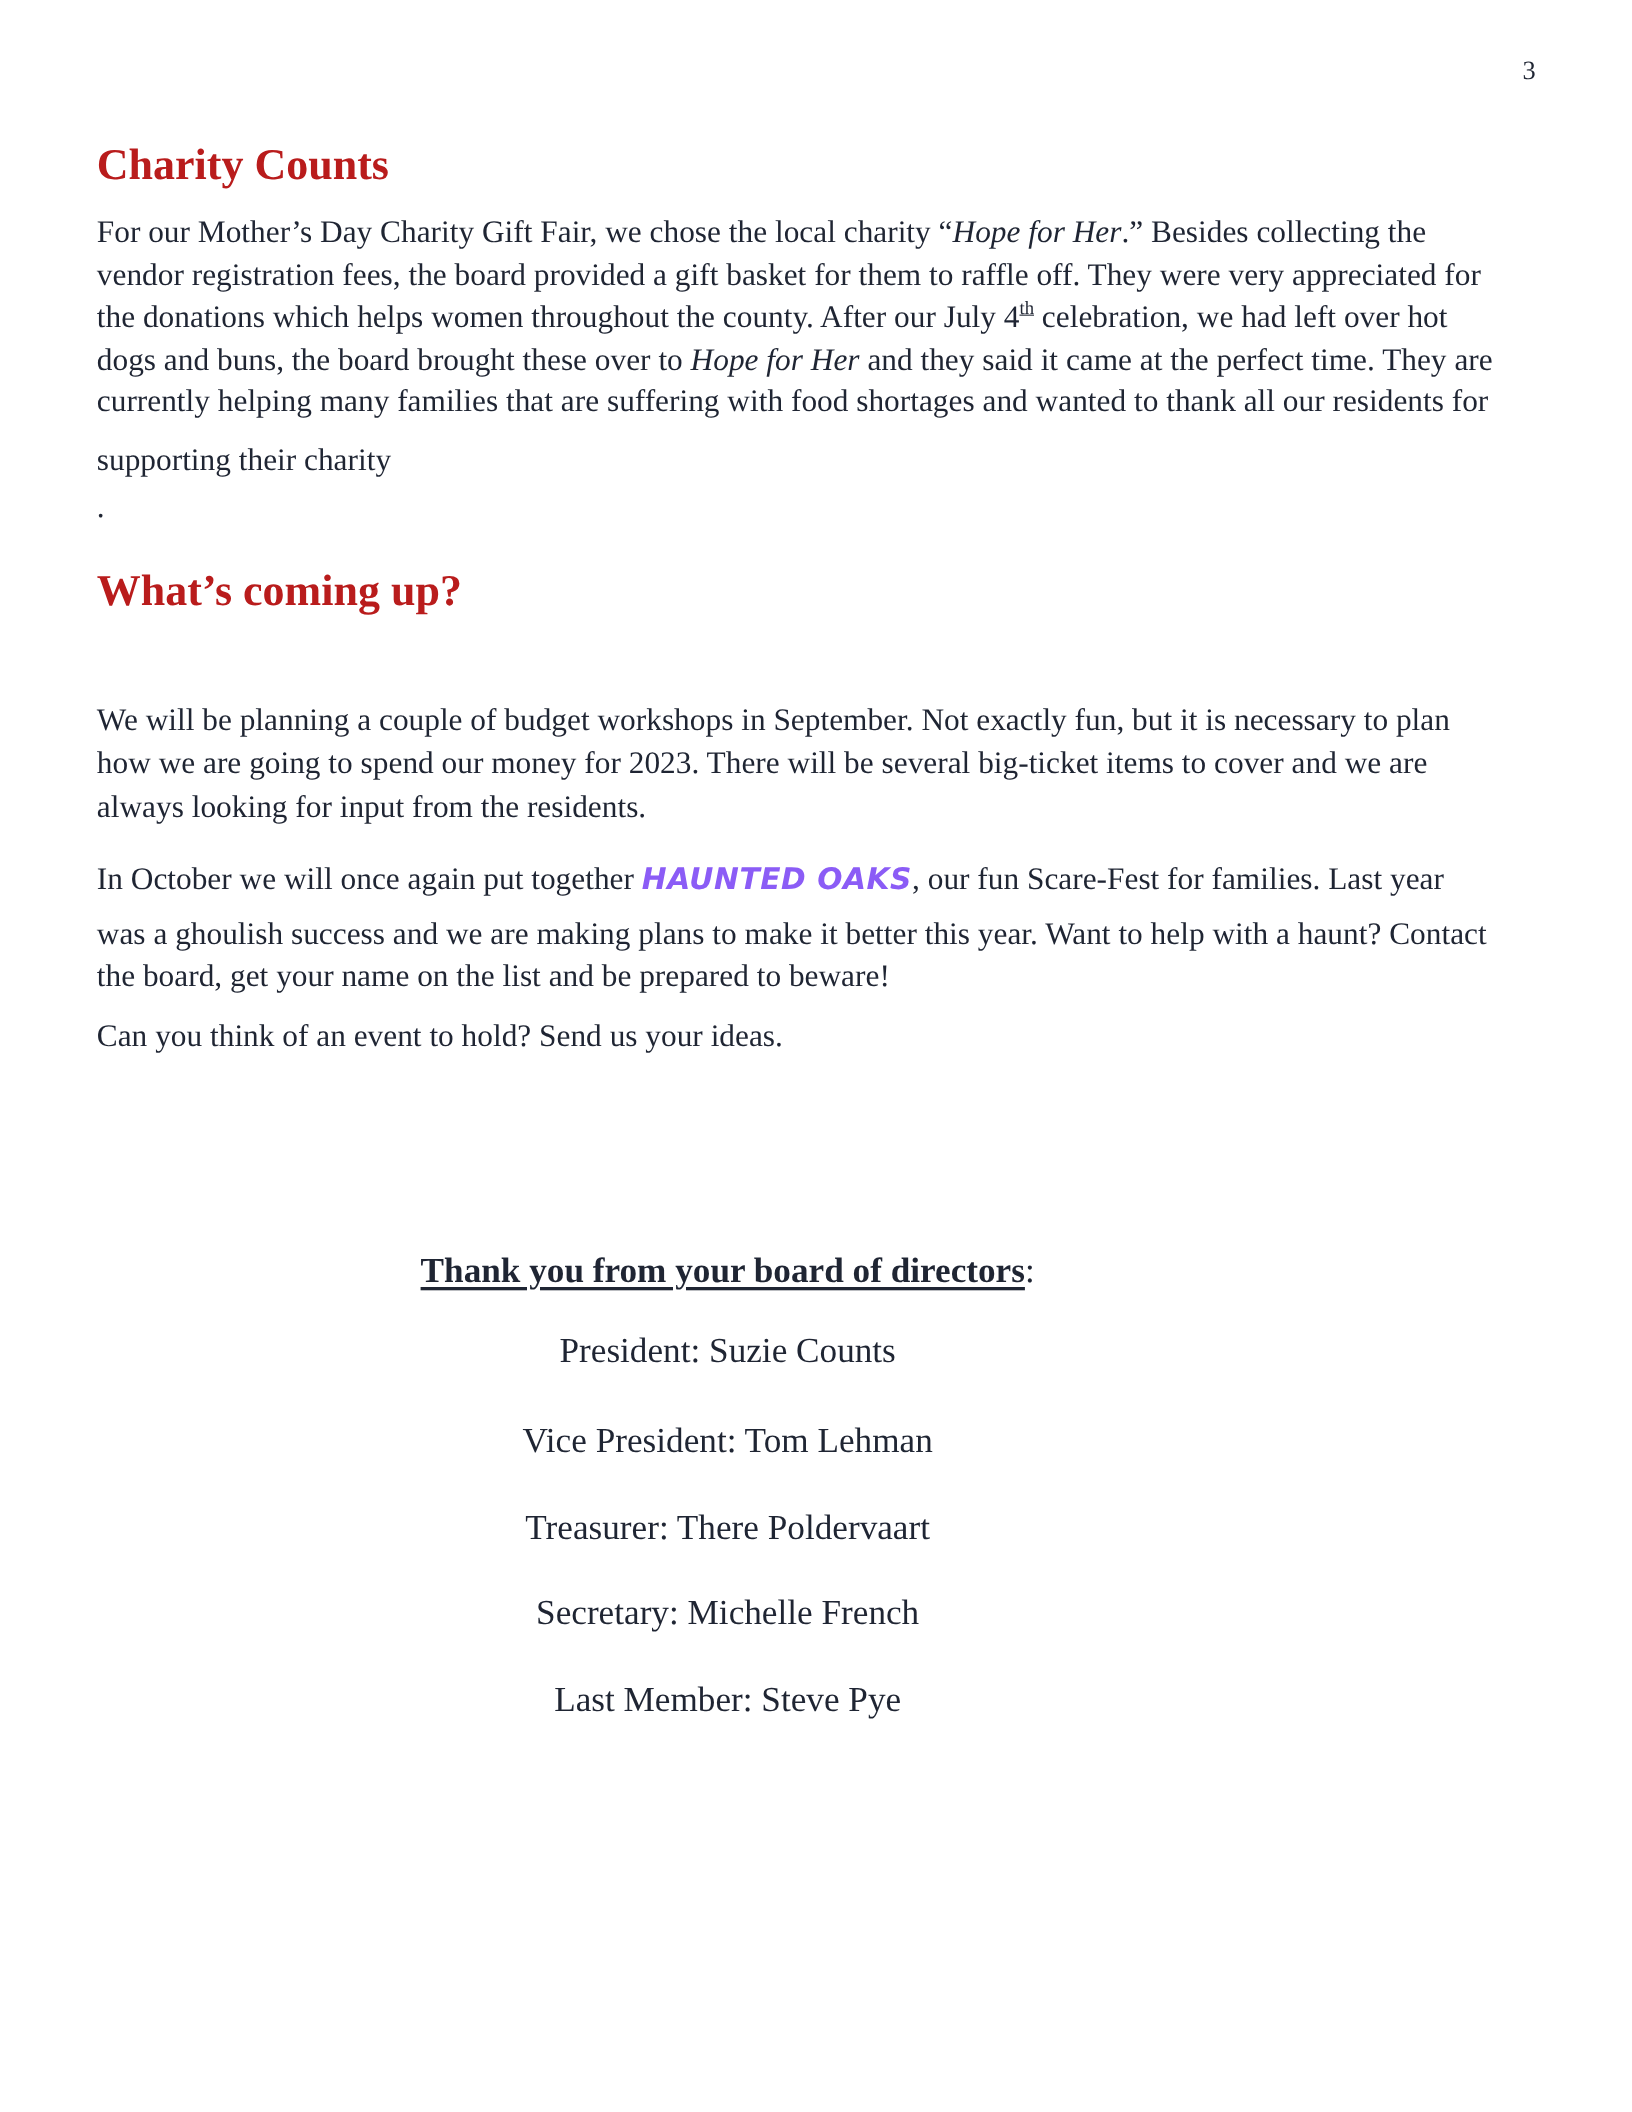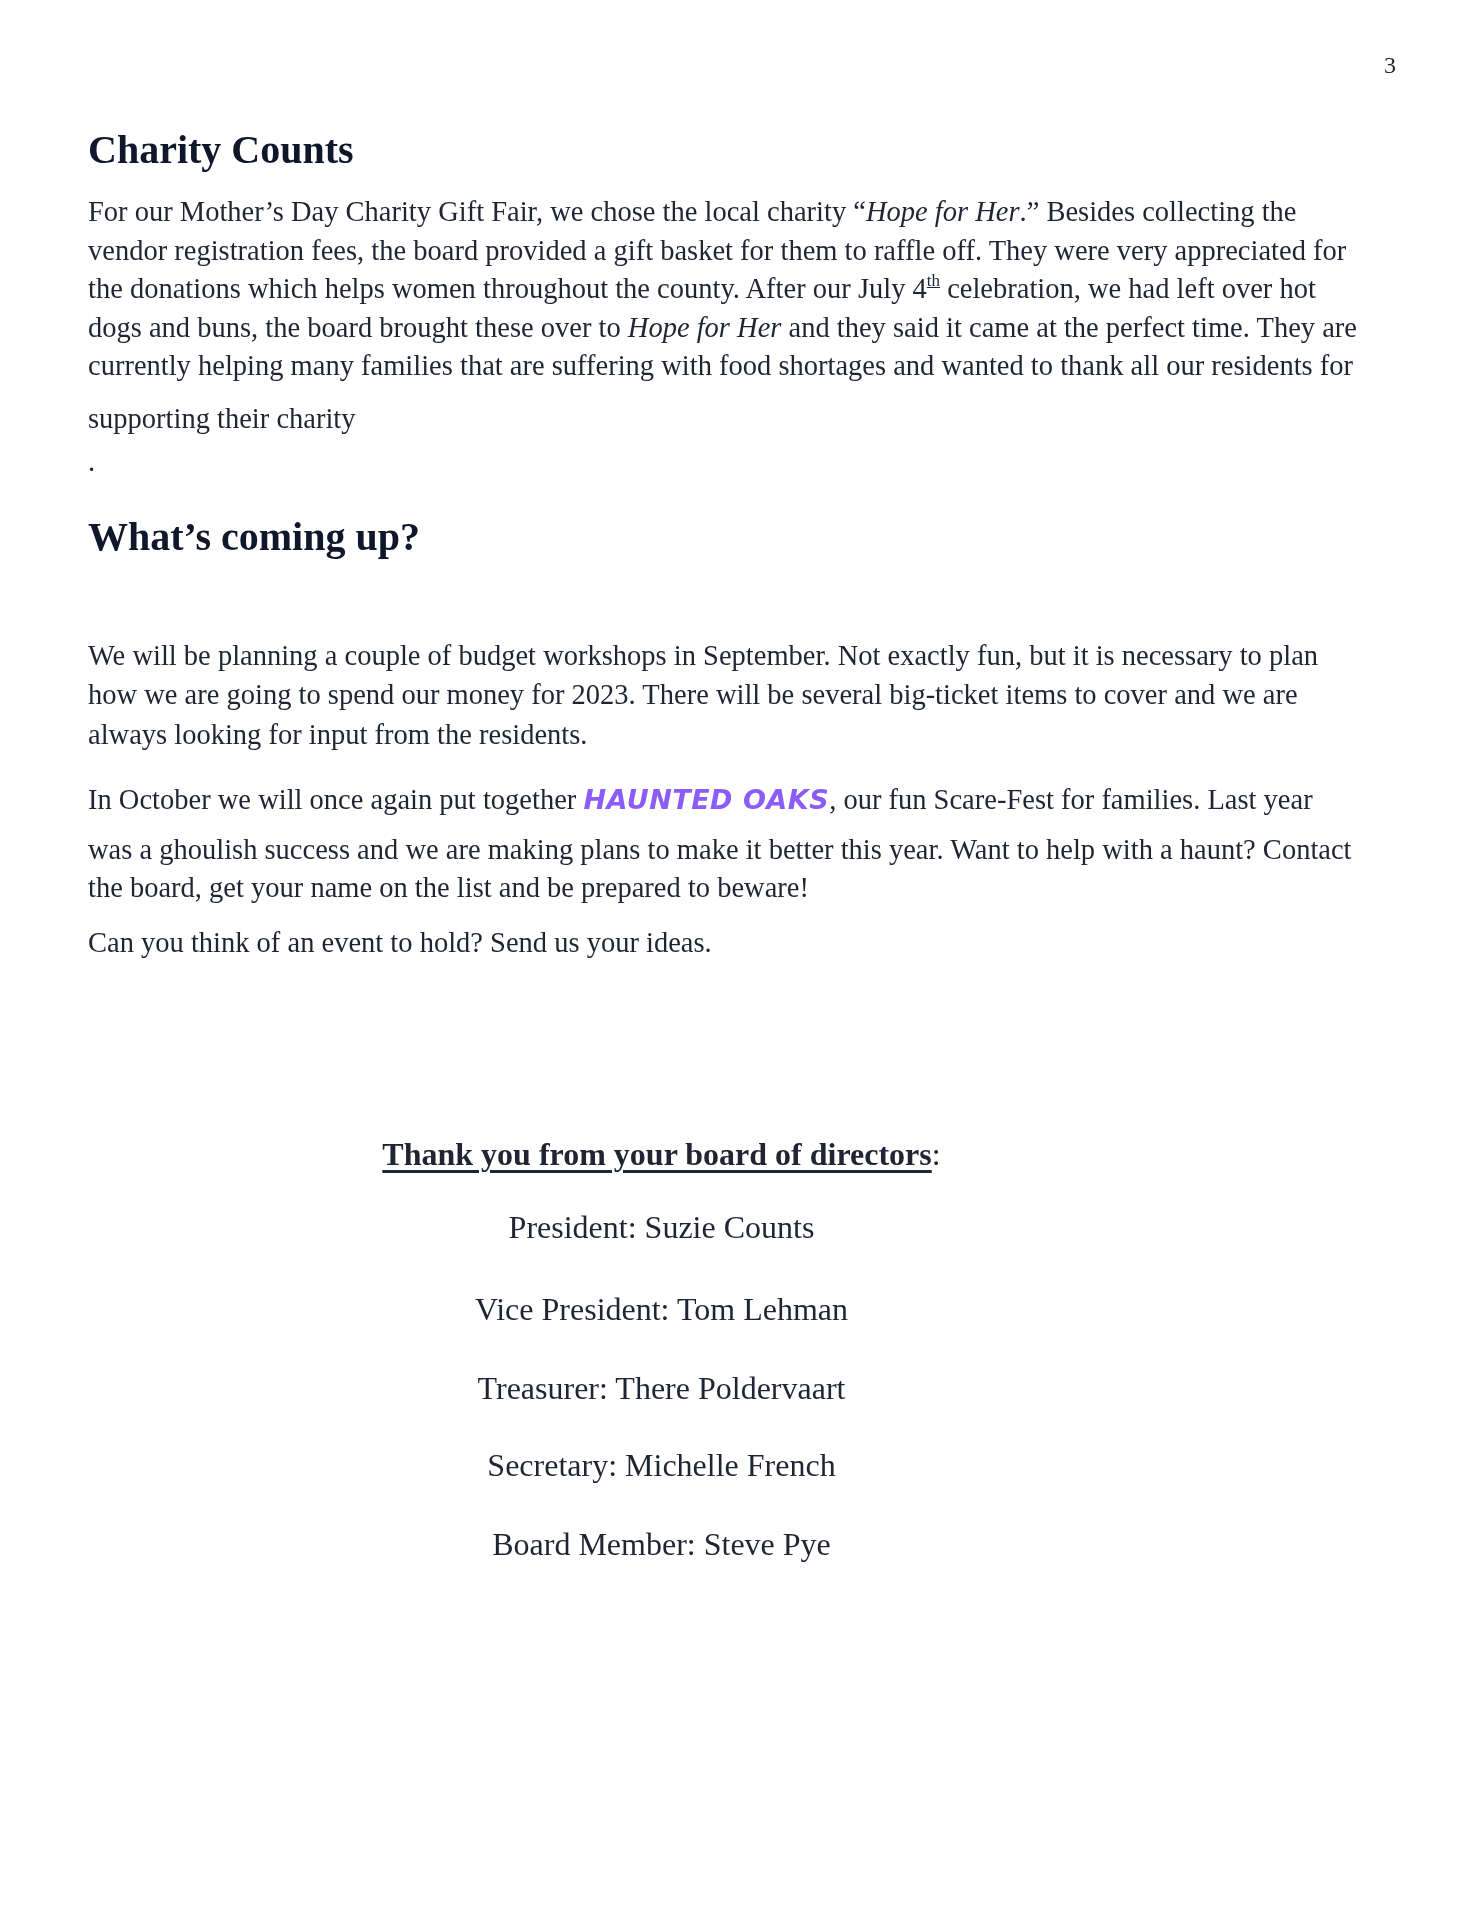--- a/index.html
+++ b/index.html
@@ -1,20 +1,20 @@
 <!DOCTYPE html>
 <html><head>
 <meta charset="utf-8">
 <style>
   html, body { margin: 0; padding: 0; background: #ffffff; }
   body { width: 1484px; height: 1920px; position: relative; overflow: hidden;
          font-family: "Liberation Serif", "DejaVu Serif", serif; color: #1f2533; }
   .page-num { position: absolute; left: 1384px; top: 52px; font-size: 24px; }
   .heading { position: absolute; left: 88px; margin: 0; font-size: 40px; font-weight: bold;
-             color: #0f172a; line-height: 1; }
+             color: #b91c1c; line-height: 1; }
   .line { position: absolute; left: 88px; font-size: 28.5px; white-space: nowrap; line-height: 1; }
   .line i { }
   .line sup { font-size: 17px; vertical-align: 12px; line-height: 0; text-decoration: underline; }
   .haunted { color: #8b5cf6; font-family: "DejaVu Sans", sans-serif; font-weight: bold;
              font-style: italic; font-size: 27px; letter-spacing: 0.5px; }
   .center { position: absolute; left: 0; width: 1323px; text-align: center; font-size: 32px; line-height: 1; }
   .thanks { font-weight: bold; }
   .thanks u { text-decoration: underline; text-decoration-thickness: 3px; text-underline-offset: 5px; }
 </style>
 </head>
@@ -49,14 +49,14 @@
 </div>
 
 <div class="line" style="top:929px">Can you think of an event to hold?  Send us your ideas.</div>
 
 <div>
   <div class="center thanks" style="top:1138px"><u>Thank you from your board of directors</u><span style="font-weight:normal">:</span></div>
   <div class="center" style="top:1211px">President: Suzie Counts</div>
   <div class="center" style="top:1293px">Vice President: Tom Lehman</div>
   <div class="center" style="top:1372px">Treasurer: There Poldervaart</div>
   <div class="center" style="top:1449px">Secretary: Michelle French</div>
-  <div class="center" style="top:1528px">Board Member: Steve Pye</div>
+  <div class="center" style="top:1528px">Last Member: Steve Pye</div>
 </div>
 
 </body></html>

